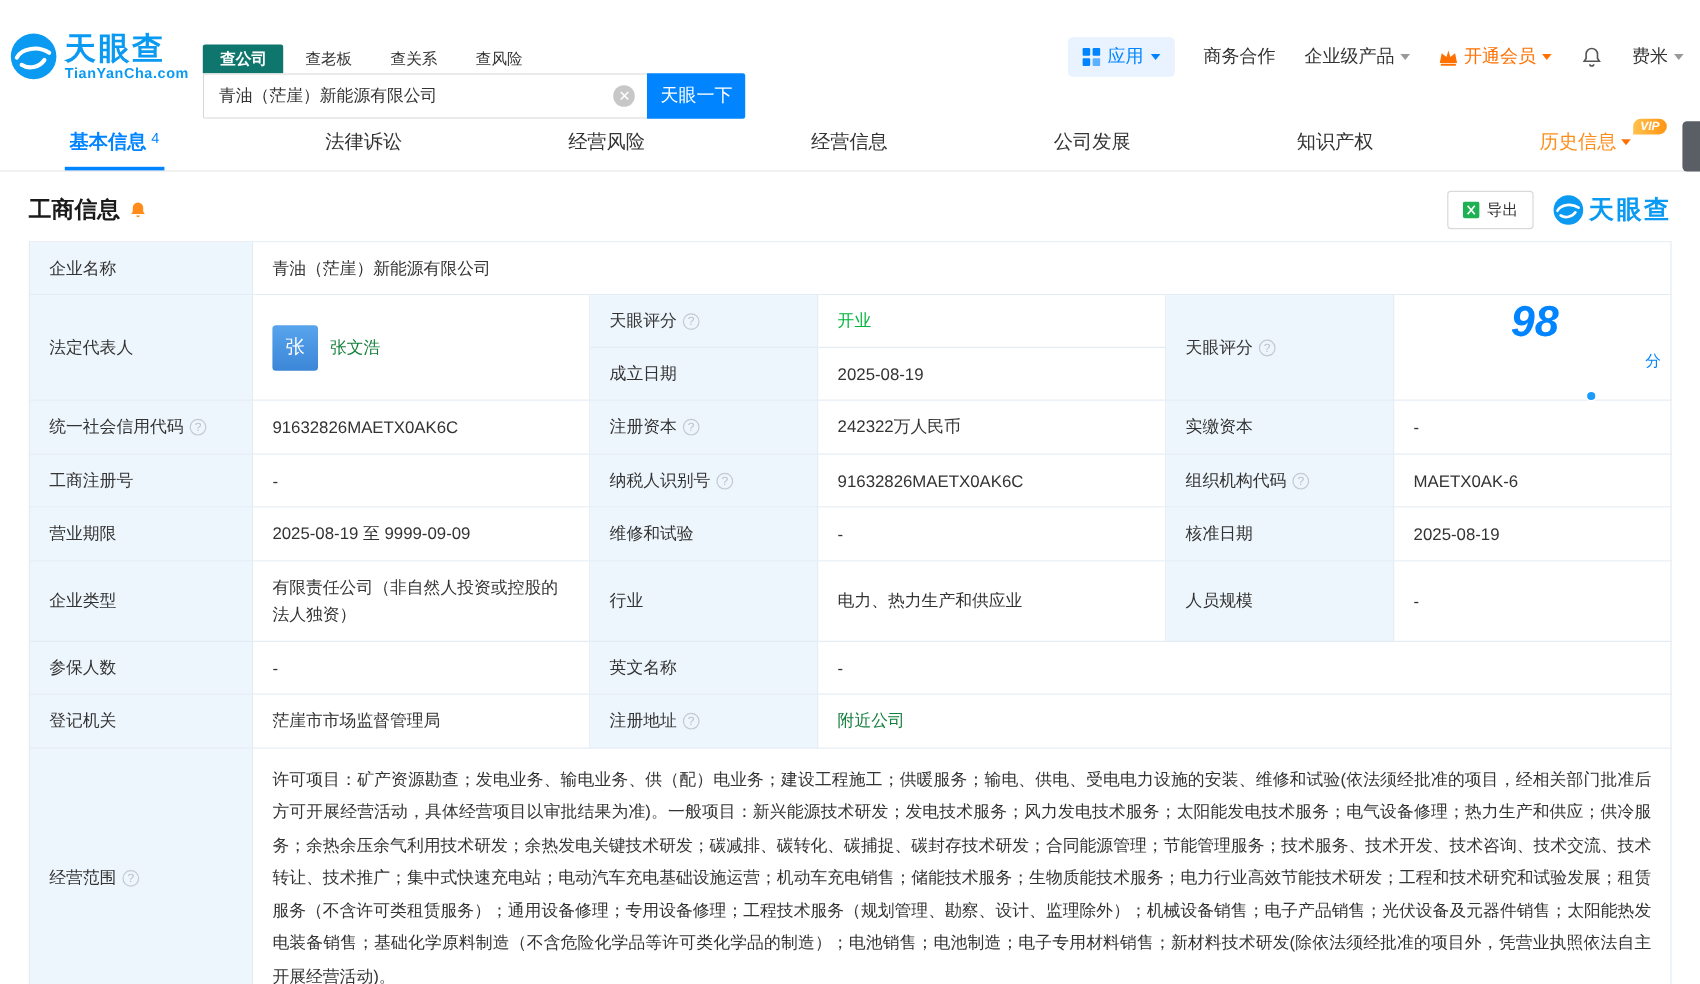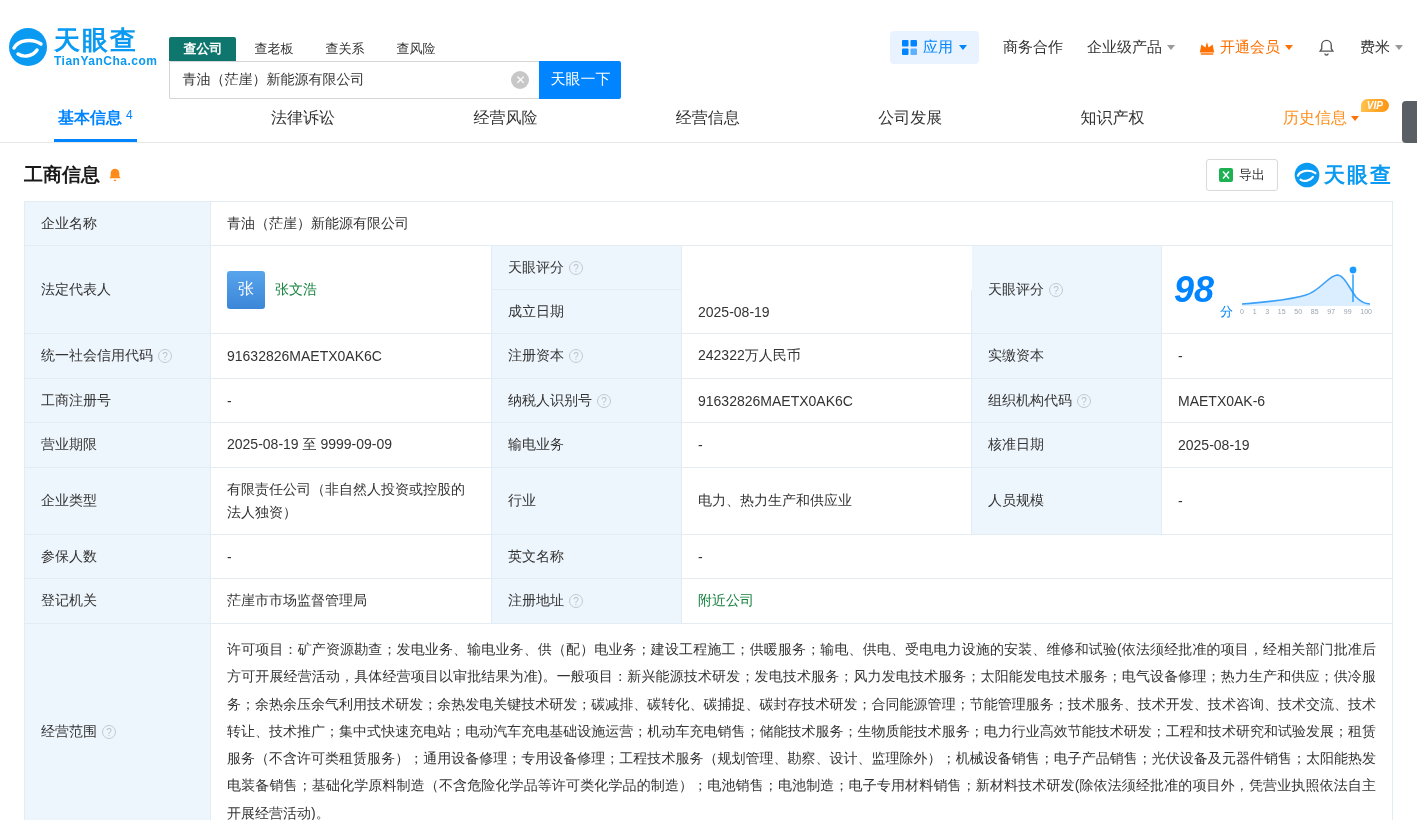--- a/index.html
+++ b/index.html
@@ -70,21 +70,21 @@
     display: flex; align-items: center; gap: 5px; background: #fff; min-width: 0; }
   .cell.lbl { background: #eef6fd; color: #333; }
   .cell.top { align-items: flex-start; }
   .cell .wrap2 { line-height: 1.65; }
   .help { flex: none; width: 14px; height: 14px; border: 1px solid #c3c9d2; border-radius: 50%;
     color: #b8bfc9; font-size: 10px; line-height: 13px; text-align: center; cursor: pointer; }
   .blue-link { color: #15803d; cursor: pointer; text-decoration: none; }
   .green { color: #00b53c; }
   .avatar { flex: none; width: 38px; height: 38px; border-radius: 3px; background: linear-gradient(180deg,#58a4ec,#3c86d8);
     color: #fff; font-size: 16px; display: flex; align-items: center; justify-content: center; cursor: pointer; }
-  .score-cell { padding: 4px 8px 4px 12px; gap: 6px; }
+  .score-cell { padding: 4px 8px 4px 12px; gap: 6px; flex-direction: column; }
   .score-num { font-size: 36px; font-weight: bold; font-style: italic; color: #0084ff; line-height: 1; }
   .score-unit { font-size: 13px; color: #0084ff; align-self: flex-end; margin-bottom: 8px; }
   .score-chart { display: flex; flex-direction: column; width: 134px; }
   .ticks { display: flex; justify-content: space-between; font-size: 7px; color: #9aa4b0; padding: 0 1px; }
   .scope-text { line-height: 1.95; text-align: justify; color: #333; }
   .addr-cell { gap: 12px; }
 </style>
 </head>
 <body>
 
@@ -219,20 +219,23 @@
   <div class="cell lbl" style="grid-area:2/1/4/2">
     <span>法定代表人</span>
   </div>
   <div class="cell" style="grid-area:2/2/4/3;gap:10px">
     <span class="avatar">张</span>
     <a class="blue-link">张文浩</a>
   </div>
   <div class="cell lbl" style="grid-area:2/3/3/4">
     <span>天眼评分</span>
     <span class="help">?</span>
+  </div>
+  <div class="cell" style="grid-area:2/4/3/5">
+    <span class="green">开业</span>
   </div>
   <div class="cell lbl" style="grid-area:2/5/4/6">
     <span>天眼评分</span>
     <span class="help">?</span>
   </div>
   <div class="cell score-cell" style="grid-area:2/6/4/7">
     <span class="score-num">98</span>
     <span class="score-unit">分</span>
     <div class="score-chart">
       <svg width="134" height="44" viewBox="0 0 132 44">
@@ -303,21 +306,21 @@
     <span>MAETX0AK-6</span>
   </div>
 
   <div class="cell lbl" style="grid-area:6/1/7/2">
     <span>营业期限</span>
   </div>
   <div class="cell" style="grid-area:6/2/7/3">
     <span>2025-08-19 至 9999-09-09</span>
   </div>
   <div class="cell lbl" style="grid-area:6/3/7/4">
-    <span>输电业务</span>
+    <span>维修和试验</span>
   </div>
   <div class="cell" style="grid-area:6/4/7/5">
     <span>-</span>
   </div>
   <div class="cell lbl" style="grid-area:6/5/7/6">
     <span>核准日期</span>
   </div>
   <div class="cell" style="grid-area:6/6/7/7">
     <span>2025-08-19</span>
   </div>

